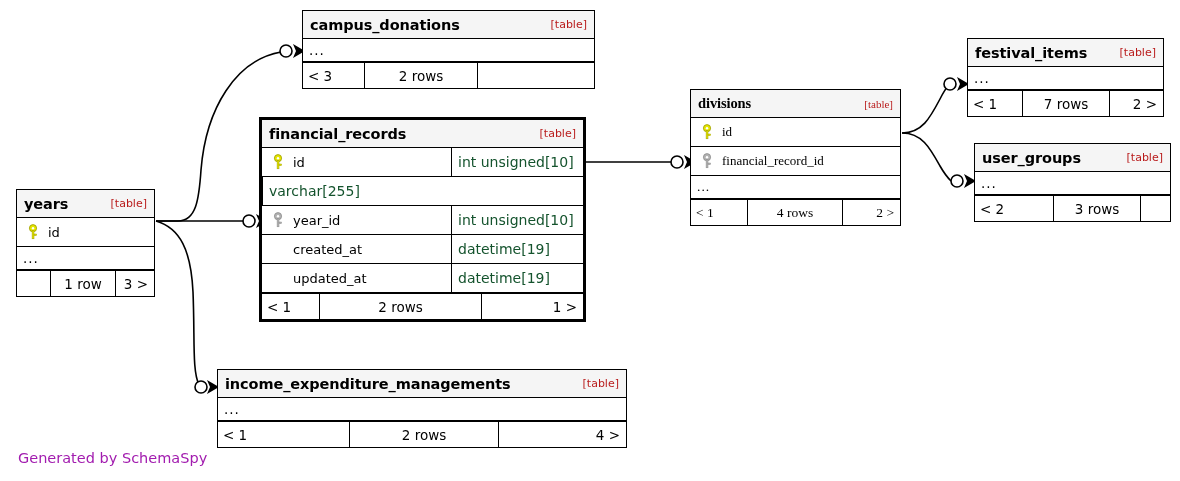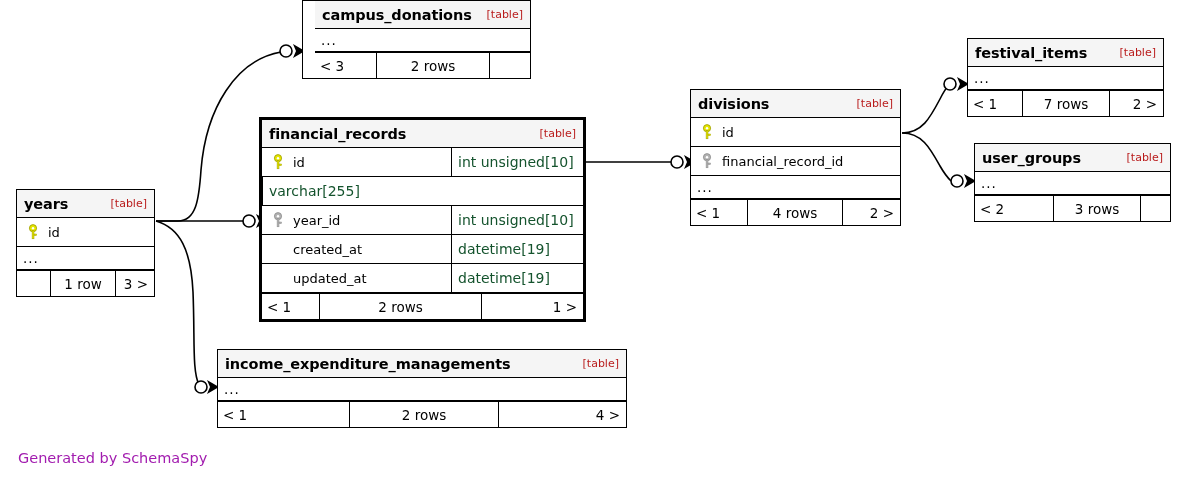--- a/index.html
+++ b/index.html
@@ -215,21 +215,21 @@
       </span>
     </div>
     <div class="ellipsis-row">...</div>
     <div class="tbl-foot">
       <div class="fcell left" style="width:33px;"></div>
       <div class="fcell center" style="width:66px;">1 row</div>
       <div class="fcell right" style="flex:1 1 auto;">3 &gt;</div>
     </div>
   </div>
 
-  <div class="tbl" style="left:302px; top:0; width:229px;padding-left:12px;">
+  <div class="tbl" style="left:302px; top:10px; width:293px;">
     <div class="tbl-head">
       <span class="tbl-name">campus_donations</span>
       <span class="tbl-tag">[table]</span>
     </div>
     <div class="ellipsis-row">...</div>
     <div class="tbl-foot">
       <div class="fcell left" style="width:61px;">&lt; 3</div>
       <div class="fcell center" style="width:114px;">2 rows</div>
       <div class="fcell right" style="flex:1 1 auto;"></div>
     </div>
@@ -287,34 +287,34 @@
       <span class="col-type" style="width:132px;">datetime[19]</span>
     </div>
 
     <div class="tbl-foot">
       <div class="fcell left" style="width:57px;">&lt; 1</div>
       <div class="fcell center" style="width:163px;">2 rows</div>
       <div class="fcell right" style="flex:1 1 auto;">1 &gt;</div>
     </div>
   </div>
 
-  <div class="tbl" style="left:217px; top:349px; width:410px;">
+  <div class="tbl" style="left:217px; top:369px; width:410px;">
     <div class="tbl-head">
       <span class="tbl-name">income_expenditure_managements</span>
       <span class="tbl-tag">[table]</span>
     </div>
     <div class="ellipsis-row">...</div>
     <div class="tbl-foot">
       <div class="fcell left" style="width:131px;">&lt; 1</div>
       <div class="fcell center" style="width:150px;">2 rows</div>
       <div class="fcell right" style="flex:1 1 auto;">4 &gt;</div>
     </div>
   </div>
 
-  <div class="tbl" style="left:690px; top:89px; width:211px;">
+  <div class="tbl" style="left:690px; top:89px; width:211px;font-family:Liberation Serif, serif;">
     <div class="tbl-head">
       <span class="tbl-name">divisions</span>
       <span class="tbl-tag">[table]</span>
     </div>
     <div class="row">
       <span class="col-name">
         <svg class="keyicon" viewBox="0 0 13 16">
           <circle cx="5" cy="4.2" r="3.6" fill="#e6e600" stroke="#9a9a00" stroke-width="0.8"></circle>
           <circle cx="5" cy="4.2" r="1.2" fill="#ffffff"></circle>
           <rect x="4.1" y="6.4" width="1.9" height="8.4" fill="#e6e600" stroke="#9a9a00" stroke-width="0.5"></rect>

